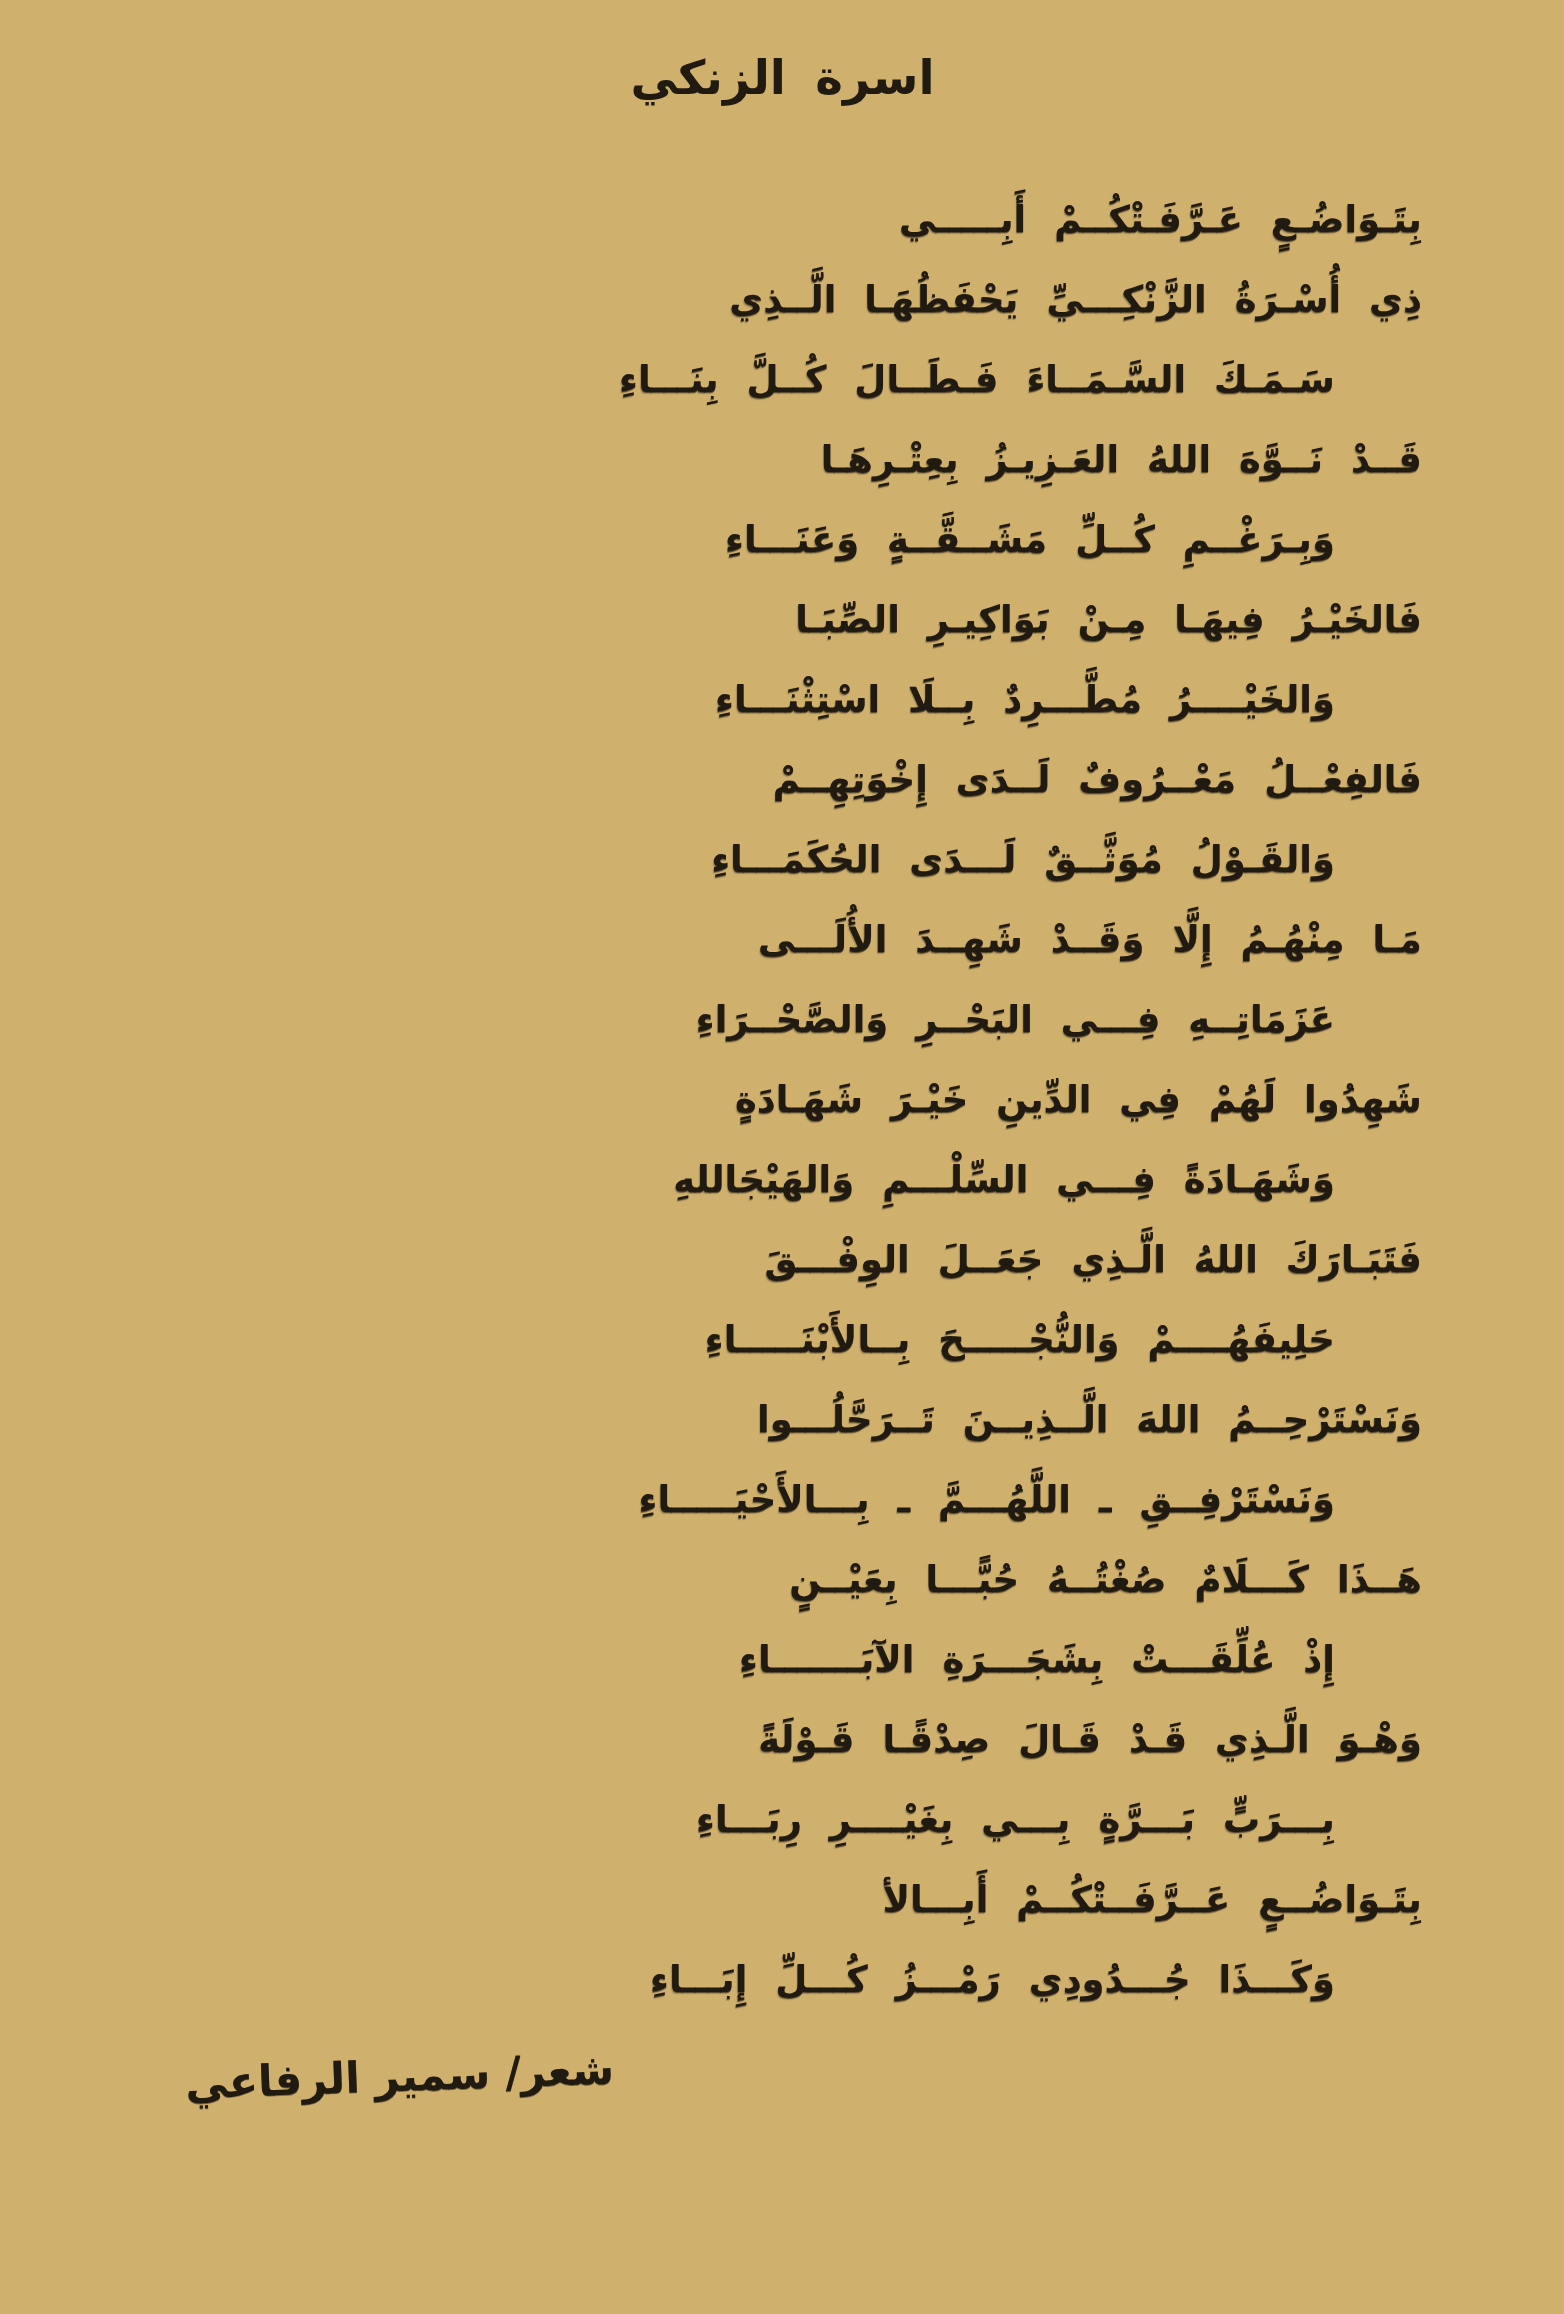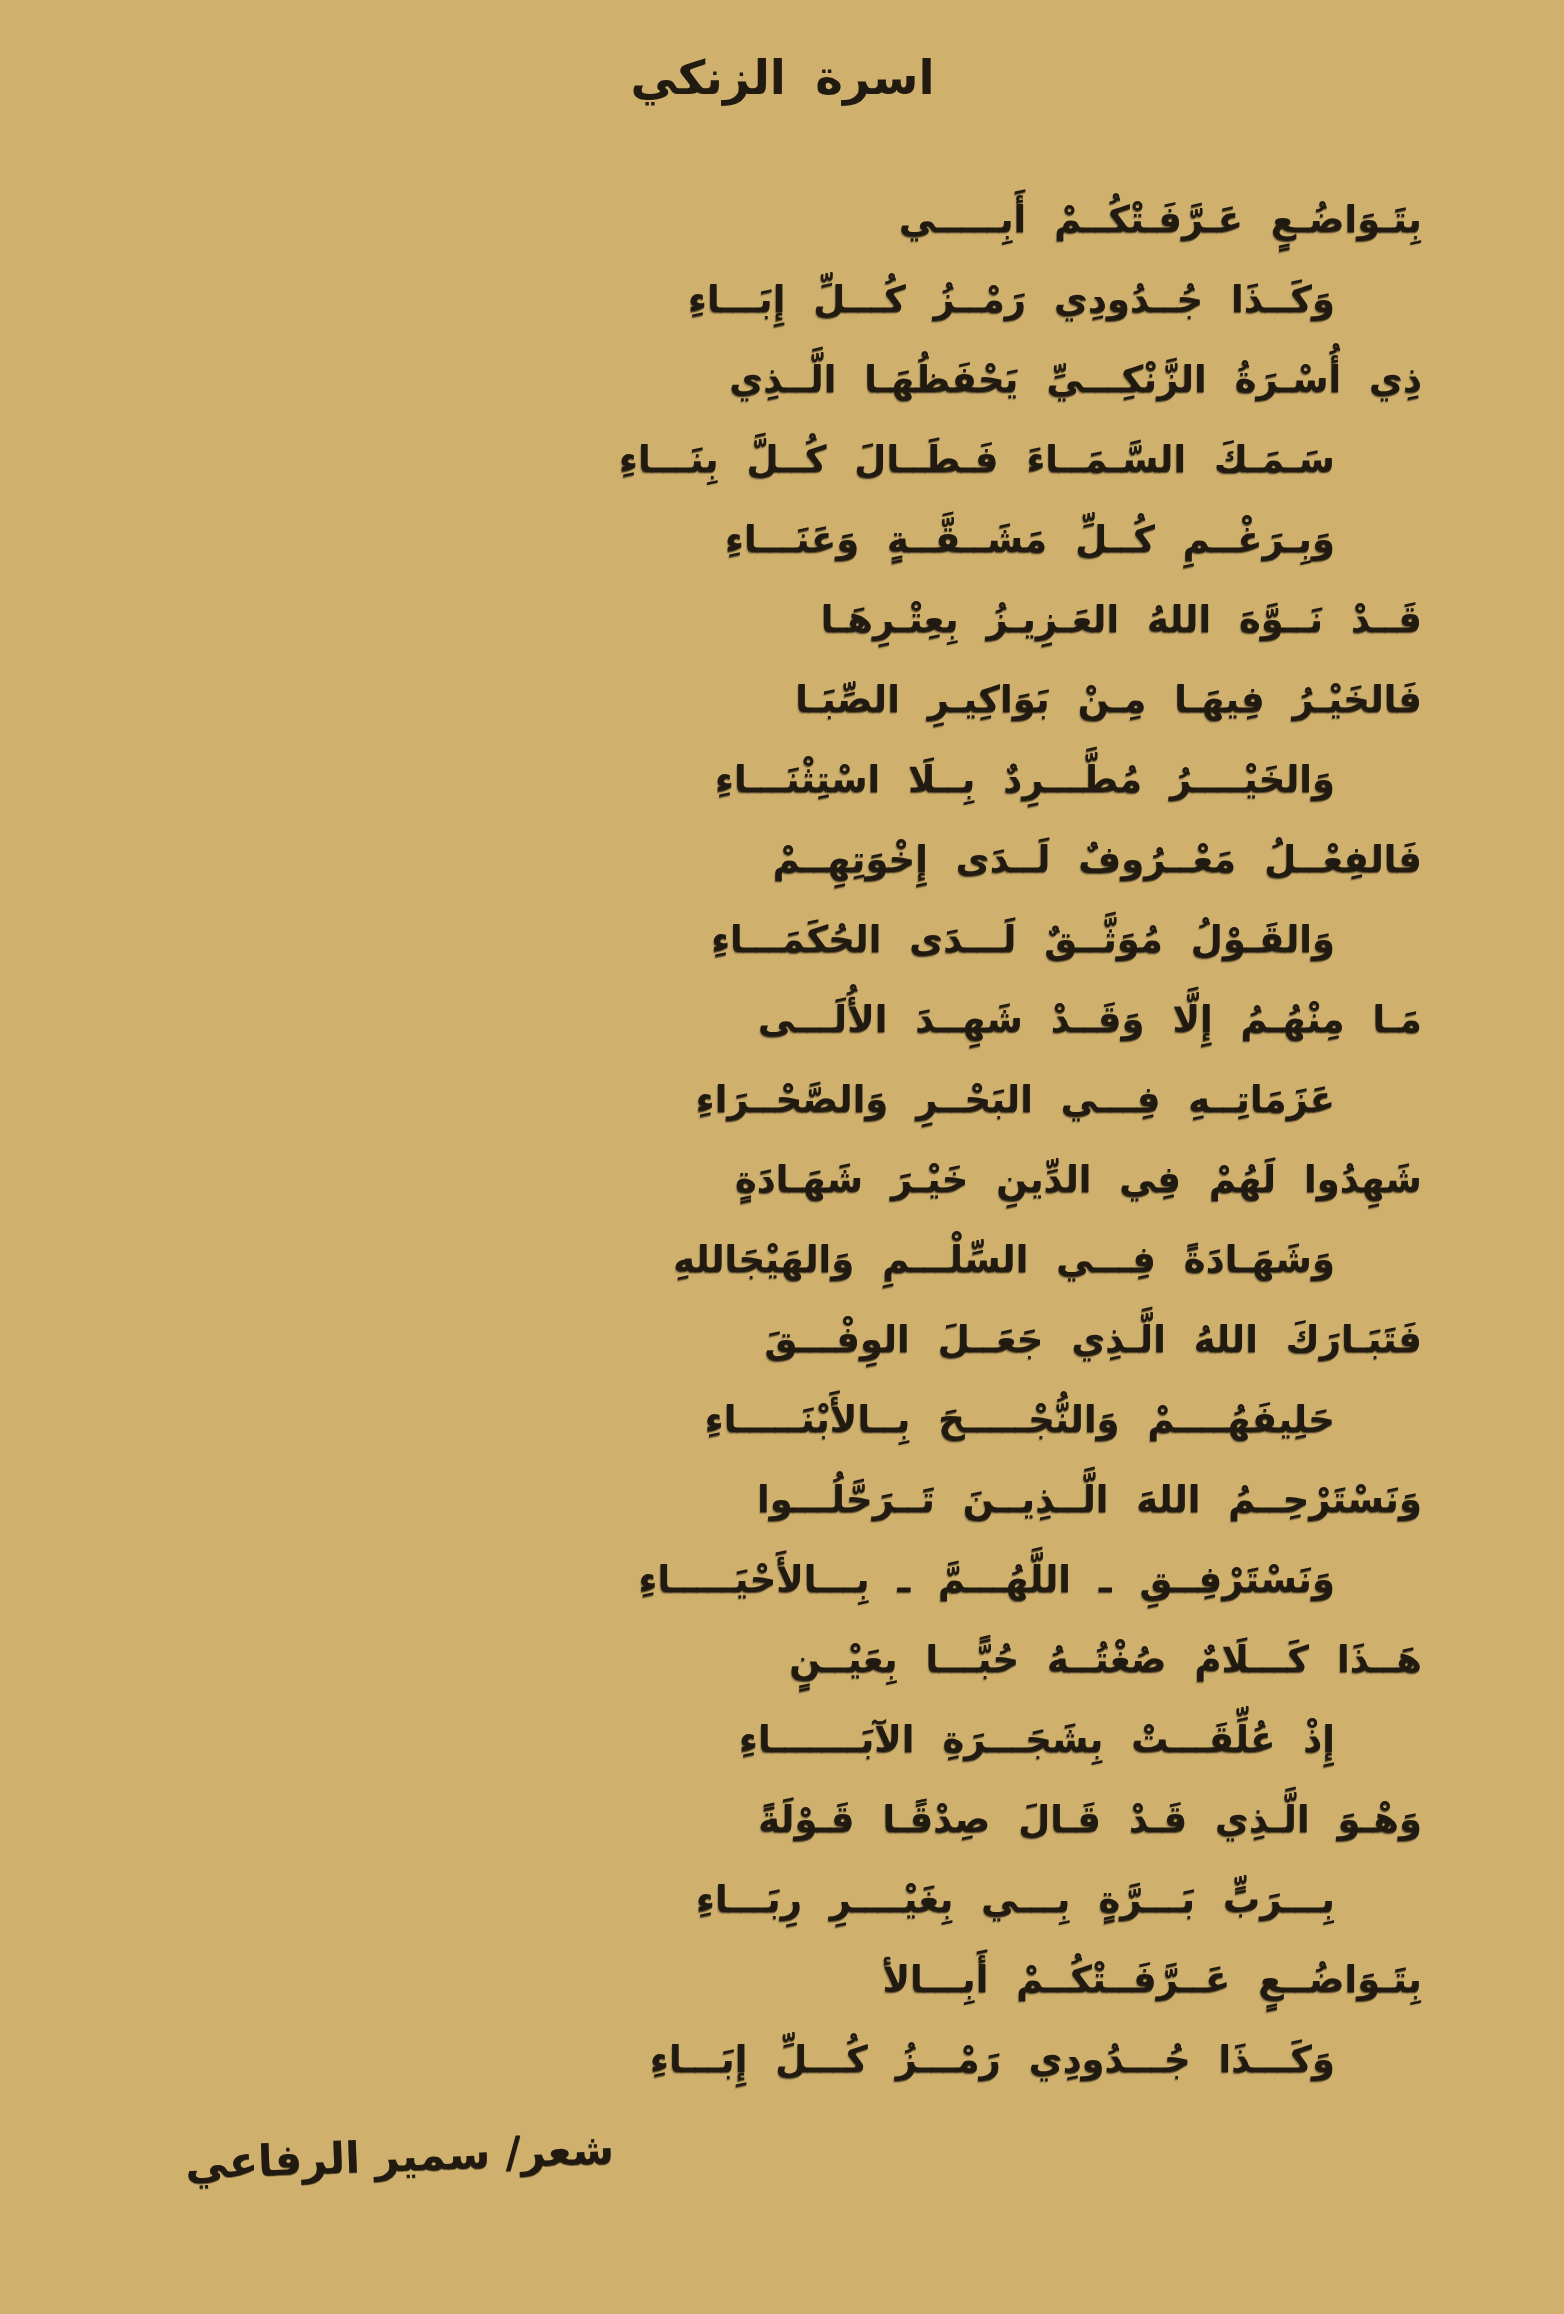--- a/index.html
+++ b/index.html
@@ -53,25 +53,24 @@
   }
 </style>
 </head>
 <body style="background: rgb(207, 176, 109); color: rgb(32, 26, 17);">
 
 <div class="page">
   <div class="poem-title">اسرة الزنكي</div>
 
   <div class="poem">
       <div class="poem-line h1">بِتَـوَاضُـعٍ عَـرَّفَـتْكُــمْ أَبِـــــي</div>
-      <div class="poem-line h2">وَكَــذَا جُــدُودِي رَمْــزُ كُـــلِّ إِبَـــاءِ</div>
       <div class="poem-line h1">ذِي أُسْـرَةُ الزَّنْكِـــيِّ يَحْفَظُهَـا الَّــذِي</div>
       <div class="poem-line h2">سَـمَـكَ السَّـمَــاءَ فَـطَــالَ كُــلَّ بِنَـــاءِ</div>
+      <div class="poem-line h1">قَــدْ نَــوَّهَ اللهُ العَـزِيـزُ بِعِتْـرِهَـا</div>
       <div class="poem-line h2">وَبِـرَغْــمِ كُــلِّ مَشَــقَّــةٍ وَعَنَـــاءِ</div>
-      <div class="poem-line h1">قَــدْ نَــوَّهَ اللهُ العَـزِيـزُ بِعِتْـرِهَـا</div>
       <div class="poem-line h1">فَالخَيْـرُ فِيهَـا مِـنْ بَوَاكِيـرِ الصِّبَـا</div>
       <div class="poem-line h2">وَالخَيْــــرُ مُطَّـــرِدٌ بِــلَا اسْتِثْنَـــاءِ</div>
       <div class="poem-line h1">فَالفِعْــلُ مَعْــرُوفٌ لَــدَى إِخْوَتِهِــمْ</div>
       <div class="poem-line h2">وَالقَـوْلُ مُوَثَّــقٌ لَـــدَى الحُكَمَـــاءِ</div>
       <div class="poem-line h1">مَـا مِنْهُـمُ إِلَّا وَقَــدْ شَهِــدَ الأُلَـــى</div>
       <div class="poem-line h2">عَزَمَاتِــهِ فِـــي البَحْــرِ وَالصَّحْــرَاءِ</div>
       <div class="poem-line h1">شَهِدُوا لَهُمْ فِي الدِّينِ خَيْـرَ شَهَـادَةٍ</div>
       <div class="poem-line h2">وَشَهَـادَةً فِـــي السِّلْـــمِ وَالهَيْجَاللهِ</div>
       <div class="poem-line h1">فَتَبَـارَكَ اللهُ الَّـذِي جَعَــلَ الوِفْـــقَ</div>
       <div class="poem-line h2">حَلِيفَهُــــمْ وَالنُّجْـــــحَ بِــالأَبْنَـــــاءِ</div>

